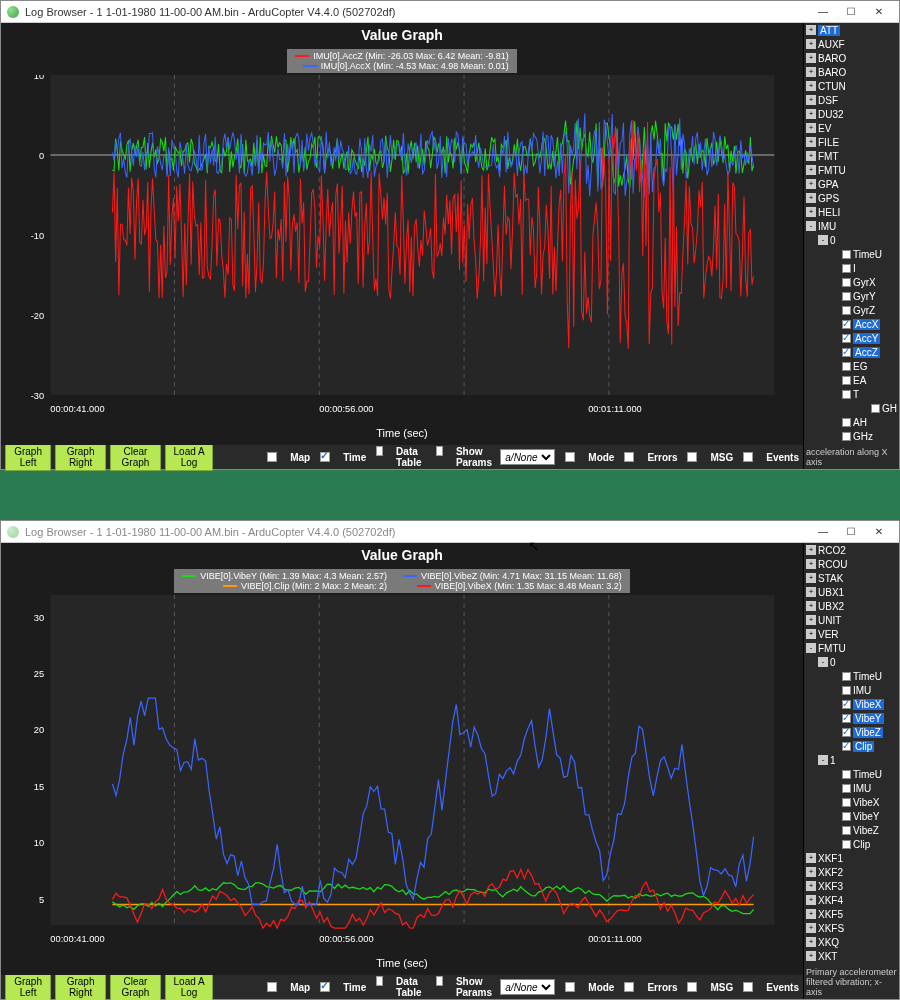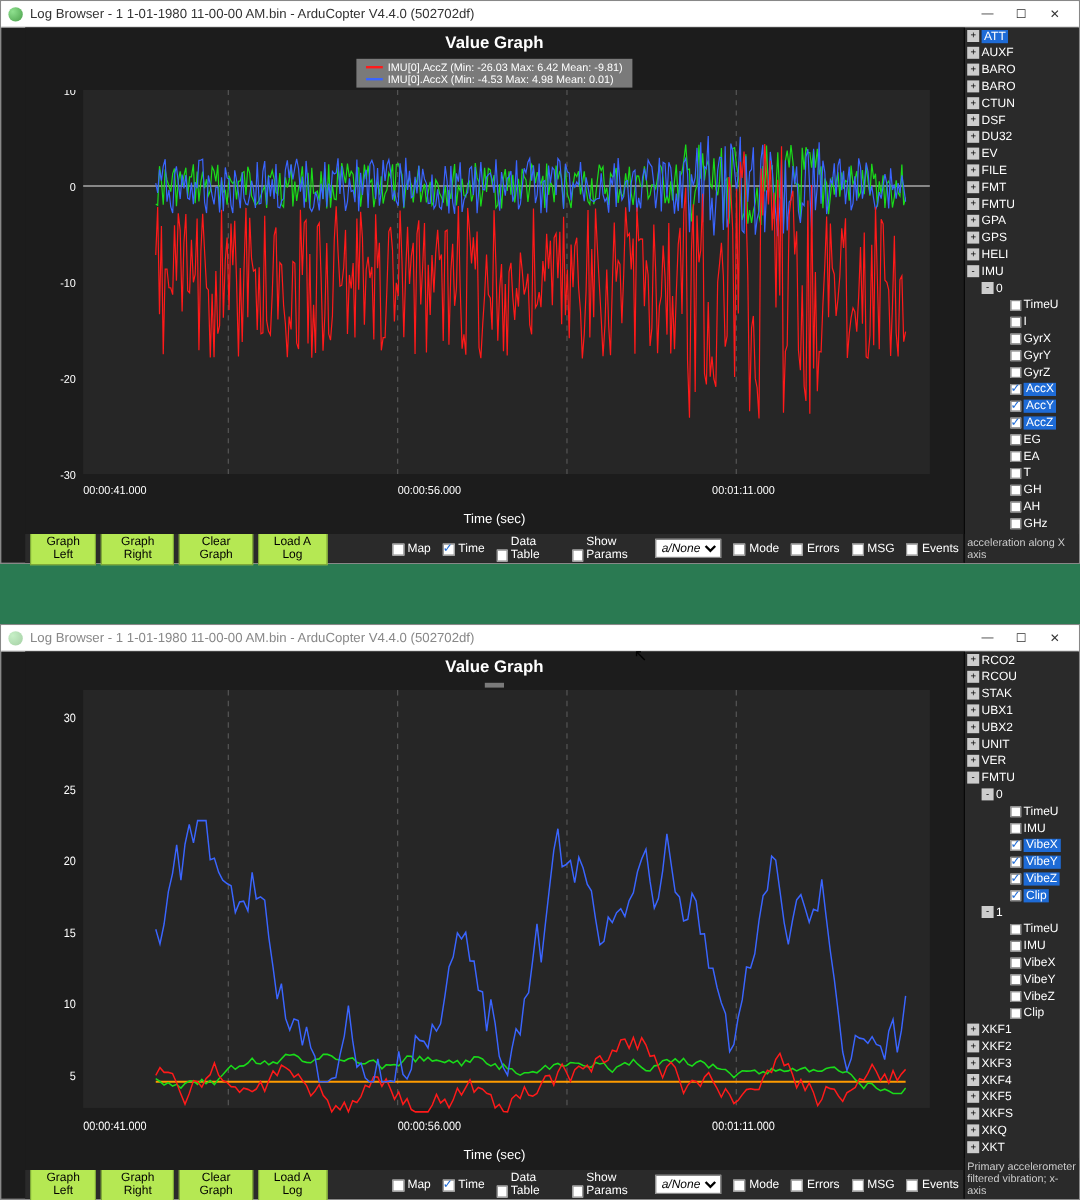--- a/index.html
+++ b/index.html
@@ -2,41 +2,41 @@
 <html><head>
 <meta charset="utf-8">
 <style>
   * { box-sizing: border-box; margin: 0; padding: 0; font-family: Tahoma, Arial, sans-serif; }
   body { background: #2a7a52; width: 900px; height: 1000px; overflow: hidden; }
   .window { background: #fff; border: 1px solid #888; }
   .titlebar { height: 22px; background: #fff; display: flex; align-items: center; padding: 0 6px; font-size: 11px; color: #333; border-bottom: 1px solid #ccc; }
   .titlebar .icon-app { width:12px; height:12px; border-radius:50%; background: radial-gradient(circle at 30% 30%, #8ee08e, #4a9f4a); margin-right:6px; }
   .titlebar .spacer { flex:1; }
   .winbtn { width:28px; height:18px; display:flex; align-items:center; justify-content:center; font-size:10px; color:#333; }
-  .content { display:flex; height: calc(100% - 22px); background:#1c1c1c;padding-left:20px; }
+  .content { display:flex; height: calc(100% - 22px); background:#1c1c1c; }
   .left { flex:1; display:flex; flex-direction:column; background:#1c1c1c; min-width:0; }
   .right { width:96px; background:#2a2a2a; color:#ddd; font-size:10px; display:flex; flex-direction:column; border-left:1px solid #000; }
   .tree { flex:1; overflow:hidden; }
   .tree-row { display:flex; align-items:center; height:14px; padding:0 2px; white-space:nowrap; }
   .tree-row .exp { width:10px; height:10px; background:#ccc; color:#000; font-size:8px; line-height:10px; text-align:center; margin-right:2px; }
   .tree-row .cb { width:9px; height:9px; border:1px solid #888; background:#fff; margin-right:2px; display:inline-block; position:relative; }
   .tree-row .cb.checked::after { content:"✓"; position:absolute; top:-3px; left:-1px; font-size:10px; color:#1e6bd6; }
   .tree-row .lbl { color:#fff; }
   .tree-row .lbl.hl { background:#1e6bd6; padding:0 2px; }
   .tree-hint { font-size:9px; color:#ccc; background:#2a2a2a; padding:2px 2px; line-height:10px; }
   .plot-area { flex:1; position:relative; background:#1c1c1c; padding:4px 8px 0 8px; }
   .plot-title { text-align:center; color:#fff; font-size:14px; font-weight:bold; height:20px; }
   .legend { display:flex; gap:16px; background:#7a7a7a; padding:2px 8px; margin:2px auto; font-size:9px; color:#fff; width:fit-content; }
-  .legend .li { display:flex; align-items:center; gap:4px; }
+  .legend .li { display:flex; align-items:center; gap:4px;justify-content:flex-end; }
   .legend .sw { width:14px; height:2px; }
   .plot-svg { width:100%; flex:1; }
   .xlabel { text-align:center; color:#fff; font-size:11px; height:18px; }
   .bottombar { height:24px; background:#2a2a2a; display:flex; align-items:center; padding:0 4px; gap:4px; font-size:10px; color:#fff; }
   .btn { background:#b5e853; color:#000; border:1px solid #7fa838; padding:2px 6px; font-size:10px; }
-  .chk { display:flex; align-items:flex-end; gap:3px; margin-left:6px; }
+  .chk { display:flex; align-items:flex-start; gap:13px; margin-left:6px;font-weight:bold; }
   .chk .box { width:10px; height:10px; border:1px solid #999; background:#fff; position:relative; }
   .chk .box.checked::after { content:"✓"; position:absolute; top:-3px; left:-1px; font-size:10px; color:#1e6bd6; }
   .sel { background:#fff; color:#000; font-size:10px; height:16px; border:1px solid #888; }
   .axis-text { fill:#fff; font-size:9px; }
   .grid line { stroke:#555; stroke-dasharray:4 4; stroke-width:1; }
   .axis line { stroke:#aaa; }
   select { font-size:10px;font-style:italic; }
 </style>
 </head>
 <body>
@@ -250,21 +250,21 @@
           <div class="tree-row" style="padding-left: 26px;">
             <span class="exp" style="visibility: hidden;">+</span>
             <span class="cb"></span>
             <span class="lbl">EA</span>
           </div>
           <div class="tree-row" style="padding-left: 26px;">
             <span class="exp" style="visibility: hidden;">+</span>
             <span class="cb"></span>
             <span class="lbl">T</span>
           </div>
-          <div class="tree-row" style="padding-left: 26px;">
+          <div class="tree-row" style="padding-left: 26px; justify-content: flex-end;">
             <span class="exp" style="visibility: hidden;">+</span>
             <span class="cb"></span>
             <span class="lbl">GH</span>
           </div>
           <div class="tree-row" style="padding-left: 26px;">
             <span class="exp" style="visibility: hidden;">+</span>
             <span class="cb"></span>
             <span class="lbl">AH</span>
           </div>
           <div class="tree-row" style="padding-left: 26px;">
@@ -288,20 +288,40 @@
     <span class="spacer"></span>
     <span class="winbtn">—</span>
     <span class="winbtn">☐</span>
     <span class="winbtn">✕</span>
   </div>
   <div class="content">
     <div class="left">
       <div class="plot-area" style="display:flex; flex-direction:column;">
         <div class="plot-title">Value Graph</div>
         <div class="legend">
+          <div>
+            <div class="li">
+                <span class="sw" style="background:#1adb1a"></span>
+                <span>VIBE[0].VibeY  (Min: 1.39 Max: 4.3 Mean: 2.57)</span>
+              </div>
+            <div class="li">
+                <span class="sw" style="background:#ff9b00"></span>
+                <span>VIBE[0].Clip  (Min: 2 Max: 2 Mean: 2)</span>
+              </div>
+          </div>
+          <div>
+            <div class="li">
+                <span class="sw" style="background:#3a65ff"></span>
+                <span>VIBE[0].VibeZ  (Min: 4.71 Max: 31.15 Mean: 11.68)</span>
+              </div>
+            <div class="li">
+                <span class="sw" style="background:#ff1a1a"></span>
+                <span>VIBE[0].VibeX  (Min: 1.35 Max: 8.48 Mean: 3.2)</span>
+              </div>
+          </div>
         </div>
         <svg class="plot-svg" viewBox="0 0 760 340" preserveAspectRatio="none">
           <rect x="40" y="0" width="700" height="310" fill="#262626"></rect>
           <g class="axis">
             <text class="axis-text" x="34" y="24" text-anchor="end">30</text>
             <text class="axis-text" x="34" y="77" text-anchor="end">25</text>
             <text class="axis-text" x="34" y="130" text-anchor="end">20</text>
             <text class="axis-text" x="34" y="183" text-anchor="end">15</text>
             <text class="axis-text" x="34" y="236" text-anchor="end">10</text>
             <text class="axis-text" x="34" y="289" text-anchor="end">5</text>

